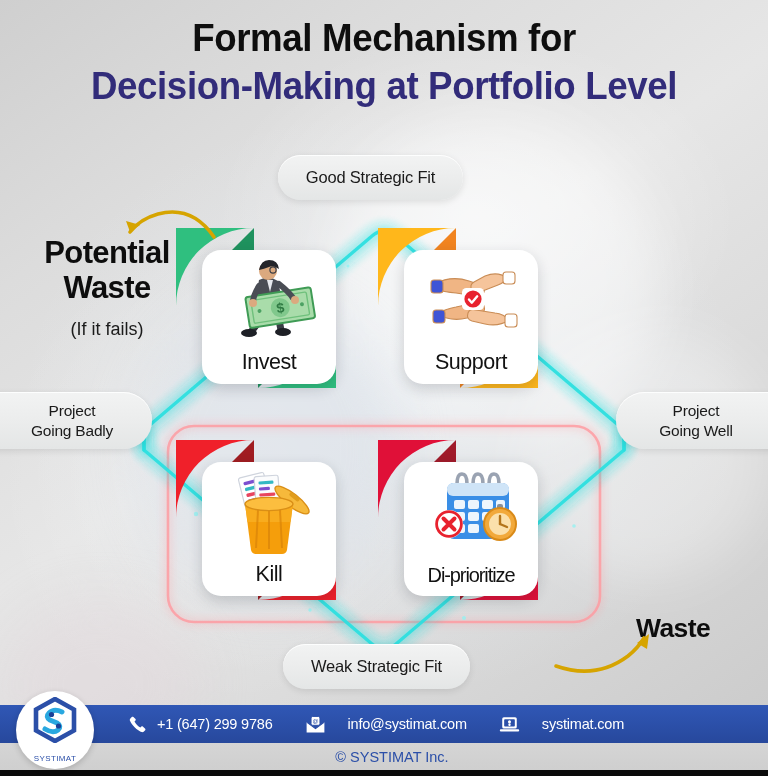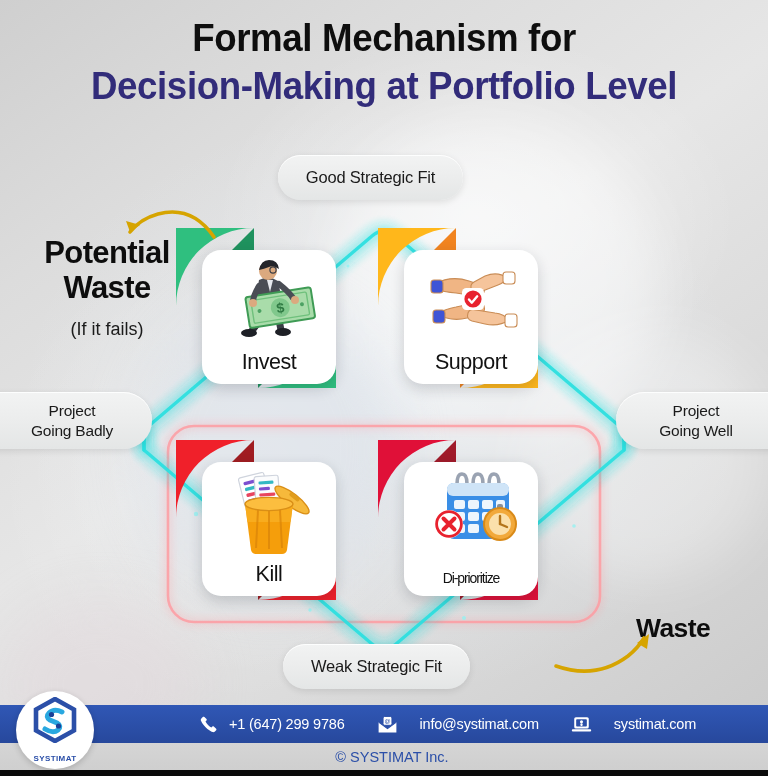--- a/index.html
+++ b/index.html
@@ -70,21 +70,21 @@
     box-shadow:0 5px 14px rgba(30,35,45,.18);
     display:flex; flex-direction:column; align-items:center; justify-content:flex-end;
     padding-bottom:7px; z-index:3; overflow:hidden;
   }
   .card .glyph { position:absolute; left:0; top:8px; width:134px; height:84px; }
   .card .glyph svg { display:block; margin:0 auto; }
   .card .clabel {
     font-size:21.5px; color:#121212; letter-spacing:-.45px; line-height:1;
     padding-bottom:4px; white-space:nowrap;
   }
-  .card .clabel.tight { font-size:14px; letter-spacing:-1.1px; }
+  .card .clabel.tight { font-size:20px; letter-spacing:-1.1px; }
 
   #quad-invest     { left:176px; top:228px; }
   #quad-support    { left:378px; top:228px; }
   #quad-kill       { left:176px; top:440px; }
   #quad-deprio     { left:378px; top:440px; }
 
   
   .lbl-potential {
     position:absolute; left:18px; top:236px; width:178px; text-align:center;
   }
@@ -95,40 +95,40 @@
   .lbl-waste {
     position:absolute; left:636px; top:613px;
     font-size:26.5px; font-weight:bold; color:#0d0d0d; letter-spacing:-.6px;
   }
   .arrow-layer { position:absolute; left:0; top:0; width:768px; height:776px; pointer-events:none; }
 
   
   .footer-bar {
     position:absolute; left:0; top:705px; width:768px; height:38px;
     background:linear-gradient(180deg,#3057b5 0%,#2b4fa8 55%,#27489c 100%);
-    display:flex; align-items:center;justify-content:center;
+    display:flex; align-items:center;
   }
   .finner { display:flex; align-items:center; margin-left:124px; gap:0; }
   .fitem { display:flex; align-items:center; color:#fff; font-size:14.5px; letter-spacing:-.2px; }
   .fitem .fi { width:26px; height:22px; margin-right:7px; display:flex; align-items:center; justify-content:center; }
   .fitem + .fitem { margin-left:30px;gap:12px; }
   .copy {
     position:absolute; left:0; top:743px; width:768px; height:27px;
     background:linear-gradient(180deg,#d5d5d5 0%,#cfcfcf 100%);
     color:#2b4fa8; font-size:14.5px; display:flex; align-items:center; justify-content:center;padding-left:16px;
   }
   .blackstrip { position:absolute; left:0; top:770px; width:768px; height:6px; background:#0a0a0a; }
   .logo-badge {
     position:absolute; left:16px; top:691px; width:78px; height:78px;
     background:#fff; border-radius:50%;
     display:flex; flex-direction:column; align-items:center; justify-content:center;
     box-shadow:0 2px 6px rgba(0,0,0,.18); z-index:5;
   }
   .logo-badge .lname {
-    font-size:8px; font-weight:bold; color:#2b4fa8; letter-spacing:.4px; margin-top:11px;text-align:center;
+    font-size:8px; font-weight:normal; color:#2b4fa8; letter-spacing:.4px; margin-top:11px;text-align:center;
   }
 </style>
 </head>
 <body>
 
 <div id="poster">
 
   <div class="blob b1"></div>
   <div class="blob b2"></div>
   <div class="blob b3"></div>

